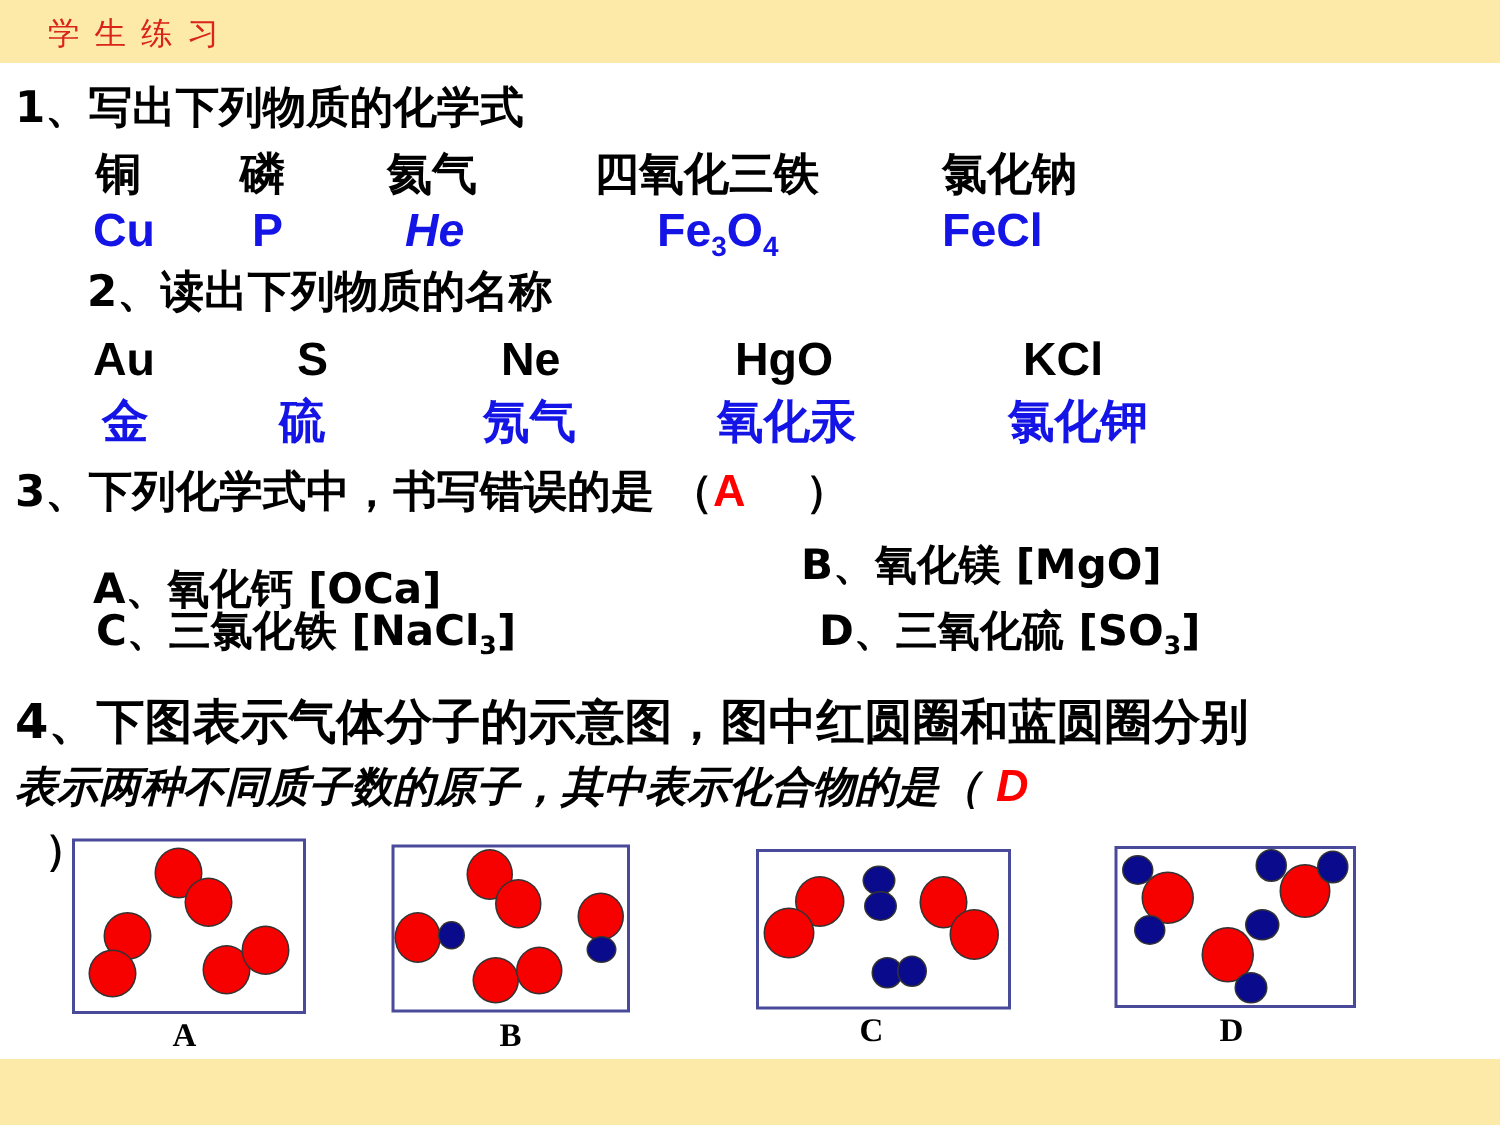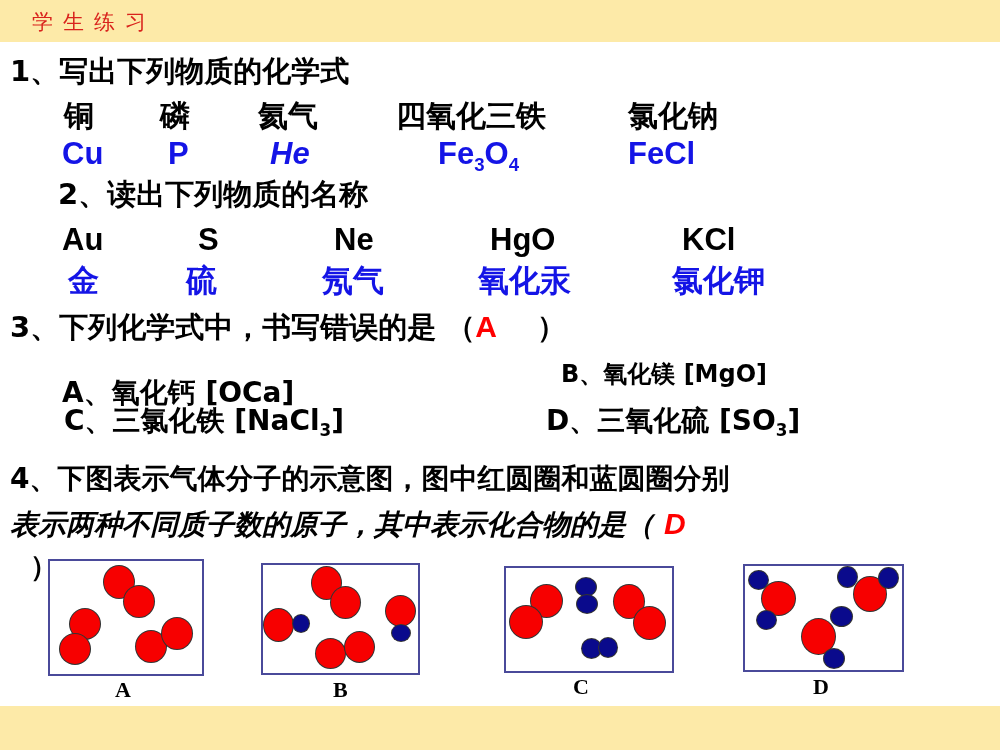--- a/index.html
+++ b/index.html
@@ -53,25 +53,25 @@
 <div class="t blue-cn" style="left:68px; top:260px;">金</div>
 <div class="t blue-cn" style="left:186px; top:260px;">硫</div>
 <div class="t blue-cn" style="left:322px; top:260px;">氖气</div>
 <div class="t blue-cn" style="left:478px; top:260px;">氧化汞</div>
 <div class="t blue-cn" style="left:672px; top:260px;">氯化钾</div>
 
 <div class="t q" style="left:10px; top:308px;">
   <span>3、下列化学式中，书写错误的是 （</span><span class="red" style="font-size:30px;">A</span><span style="margin-left:40px;">）</span>
 </div>
 <div class="t cn" style="left:62px; top:374px; font-size:28px;">A、氧化钙 [OCa]</div>
-<div class="t cn" style="left:561px; top:358px; font-size:24px;">B、氧化镁 [MgO]</div>
+<div class="t cn" style="left:534px; top:358px; font-size:28px;">B、氧化镁 [MgO]</div>
 <div class="t cn" style="left:64px; top:402px; font-size:28px;"><span>C、三氯化铁  [NaCl</span><sub>3</sub><span>]</span></div>
 <div class="t cn" style="left:546px; top:402px; font-size:28px;"><span>D、三氧化硫 [SO</span><sub>3</sub><span>]</span></div>
 
-<div class="t q" style="left:10px; top:460px; font-size:28px;">4、下图表示气体分子的示意图，图中红圆圈和蓝圆圈分别</div>
+<div class="t q" style="left:10px; top:460px; font-size:32px;">4、下图表示气体分子的示意图，图中红圆圈和蓝圆圈分别</div>
 <div class="t q" style="left:10px; top:506px; font-size:28px;font-style:italic;">
   <span>表示两种不同质子数的原子，其中表示化合物的是（</span><span class="red" style="font-size:30px; margin-left:10px;">D</span>
 </div>
 <div class="t q" style="left:30px; top:548px; font-size:28px;">）</div>
 
 <div class="box" style="left:48px; top:559px; width:152px; height:113px;">
   <div class="atom big" style="left:54px; top:5px; width:30px; height:32px;"></div>
   <div class="atom big" style="left:74px; top:25px; width:30px; height:31px;"></div>
   <div class="atom big" style="left:20px; top:48px; width:30px; height:30px;"></div>
   <div class="atom big" style="left:10px; top:73px; width:30px; height:30px;"></div>

